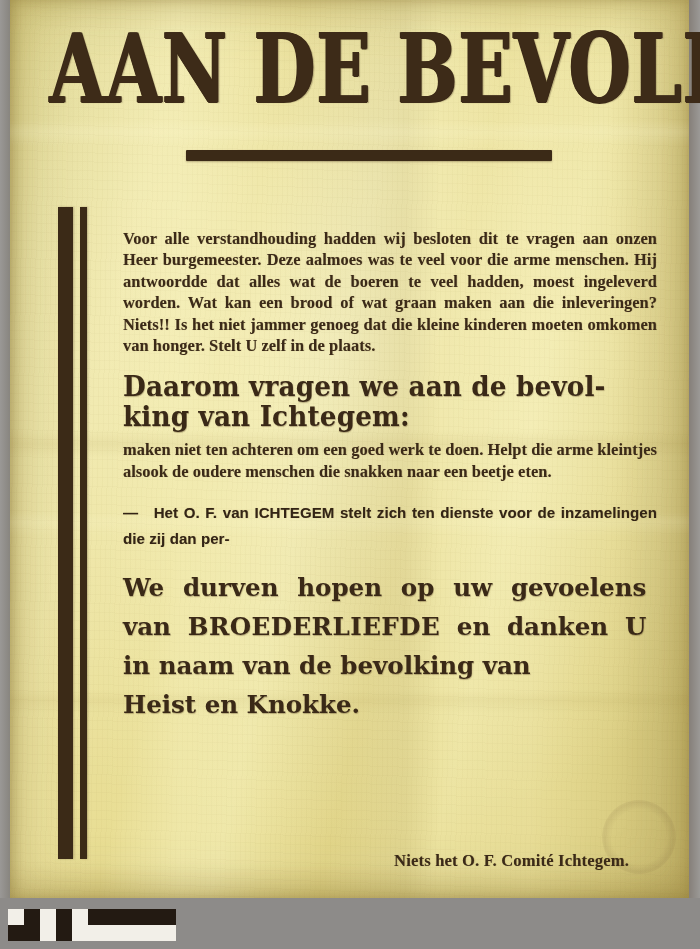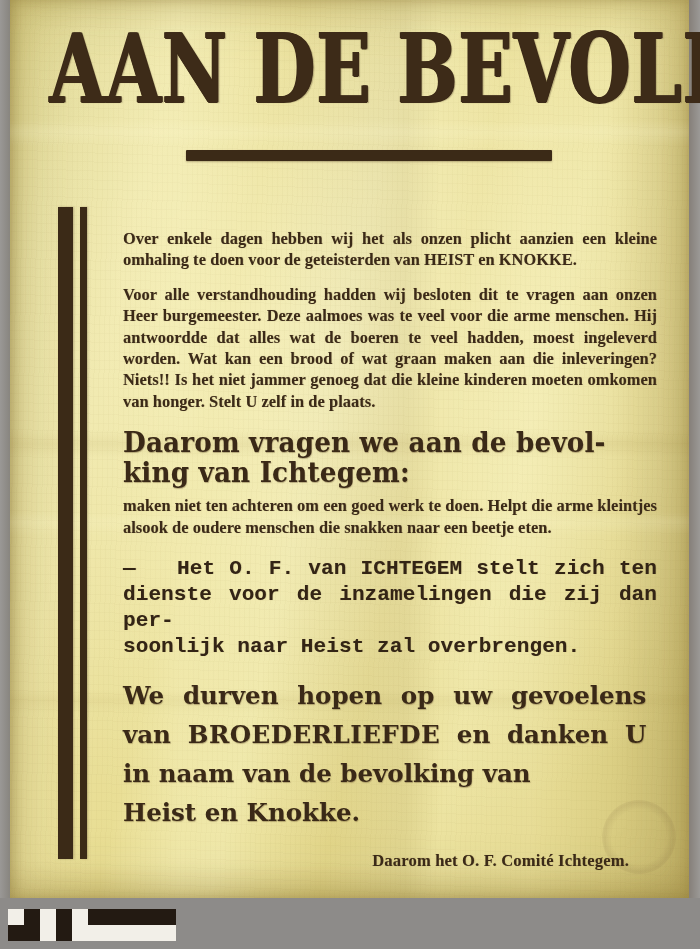--- a/index.html
+++ b/index.html
@@ -196,23 +196,23 @@
     letter-spacing: 0.2px;
     margin: 16px 0 7px 0;
     transform: scaleX(0.97);
     transform-origin: 0 0;
     text-shadow: 0.5px 0.5px 0.8px rgba(80,58,28,0.35);
   }
   .slab-heading .lastline { display: block; text-align: left; }
 
   
   .sans-block {
-    font-family: Liberation Mono, monospace;
-    font-weight: 700;
-    font-size: 21px;
+    font-family: Liberation Sans, sans-serif;
+    font-weight: 700;
+    font-size: 15px;
     line-height: 26px;
     color: #332415;
     text-align: justify;
     margin: 18px 0 14px 0;
     letter-spacing: 0.1px;
     text-shadow: 0.4px 0.4px 0.7px rgba(70,52,26,0.35);
   }
   .sans-block .lastline { display: block; text-align: left; }
   .emdash { letter-spacing: -1px; }
 
@@ -301,48 +301,46 @@
 
   <div class="poster-title">AAN DE BEVOLKING</div>
 
   <div class="title-rule"></div>
 
   <div class="vbar-thick"></div>
   <div class="vbar-thin"></div>
 
   <div class="column">
 
-    <p class="body-p">Over enkele dagen hebben wij het als onzen plicht aanzien een kleine omhaling te doen voor de geteisterden van HEIST en KNOKKE.</p>
 
     <p class="body-p">Voor alle verstandhouding hadden wij besloten dit te vragen aan onzen Heer burgemeester. Deze aalmoes was te veel voor die arme menschen. Hij antwoordde dat alles wat de boeren te veel hadden, moest ingeleverd worden. Wat kan een brood of wat graan maken aan die inleveringen? Niets!! Is het niet jammer genoeg dat die kleine kinderen moeten omkomen van honger. Stelt U zelf in de plaats.</p>
 
     <div class="slab-heading">
       <span>Daarom vragen we aan de bevol-</span>
       <span class="lastline">king van Ichtegem:</span>
     </div>
 
     <p class="body-p">maken niet ten achteren om een goed werk te doen. Helpt die arme kleintjes alsook de oudere menschen die snakken naar een beetje eten.</p>
 
     <div class="sans-block">
       <span class="emdash">—</span>&nbsp;&nbsp;
       <span>Het O. F. van ICHTEGEM stelt zich ten</span>
       <span>dienste voor de inzamelingen die zij dan per-</span>
-      <span class="lastline">soonlijk naar Heist zal overbrengen.</span>
     </div>
 
     <div class="closing">
       <span>We durven hopen op uw gevoelens</span>
       <span>van </span><span class="caps">BROEDERLIEFDE</span><span> en danken</span>
       <span>U in naam van de bevolking van</span>
       <span class="lastline">Heist en Knokke.</span>
     </div>
 
   </div>
 
-  <div class="signature">Daarom het O. F. Comité Ichtegem.</div>
+  <div class="signature">Niets het O. F. Comité Ichtegem.</div>
 
   <div class="bottom-bar">
     <div class="checker">
         <div class="sq-w"></div>
         <div class="sq-b"></div>
         <div class="sq-w"></div>
         <div class="sq-b"></div>
         <div class="sq-w"></div>
         <div class="sq-b"></div>
         <div class="sq-b"></div>

